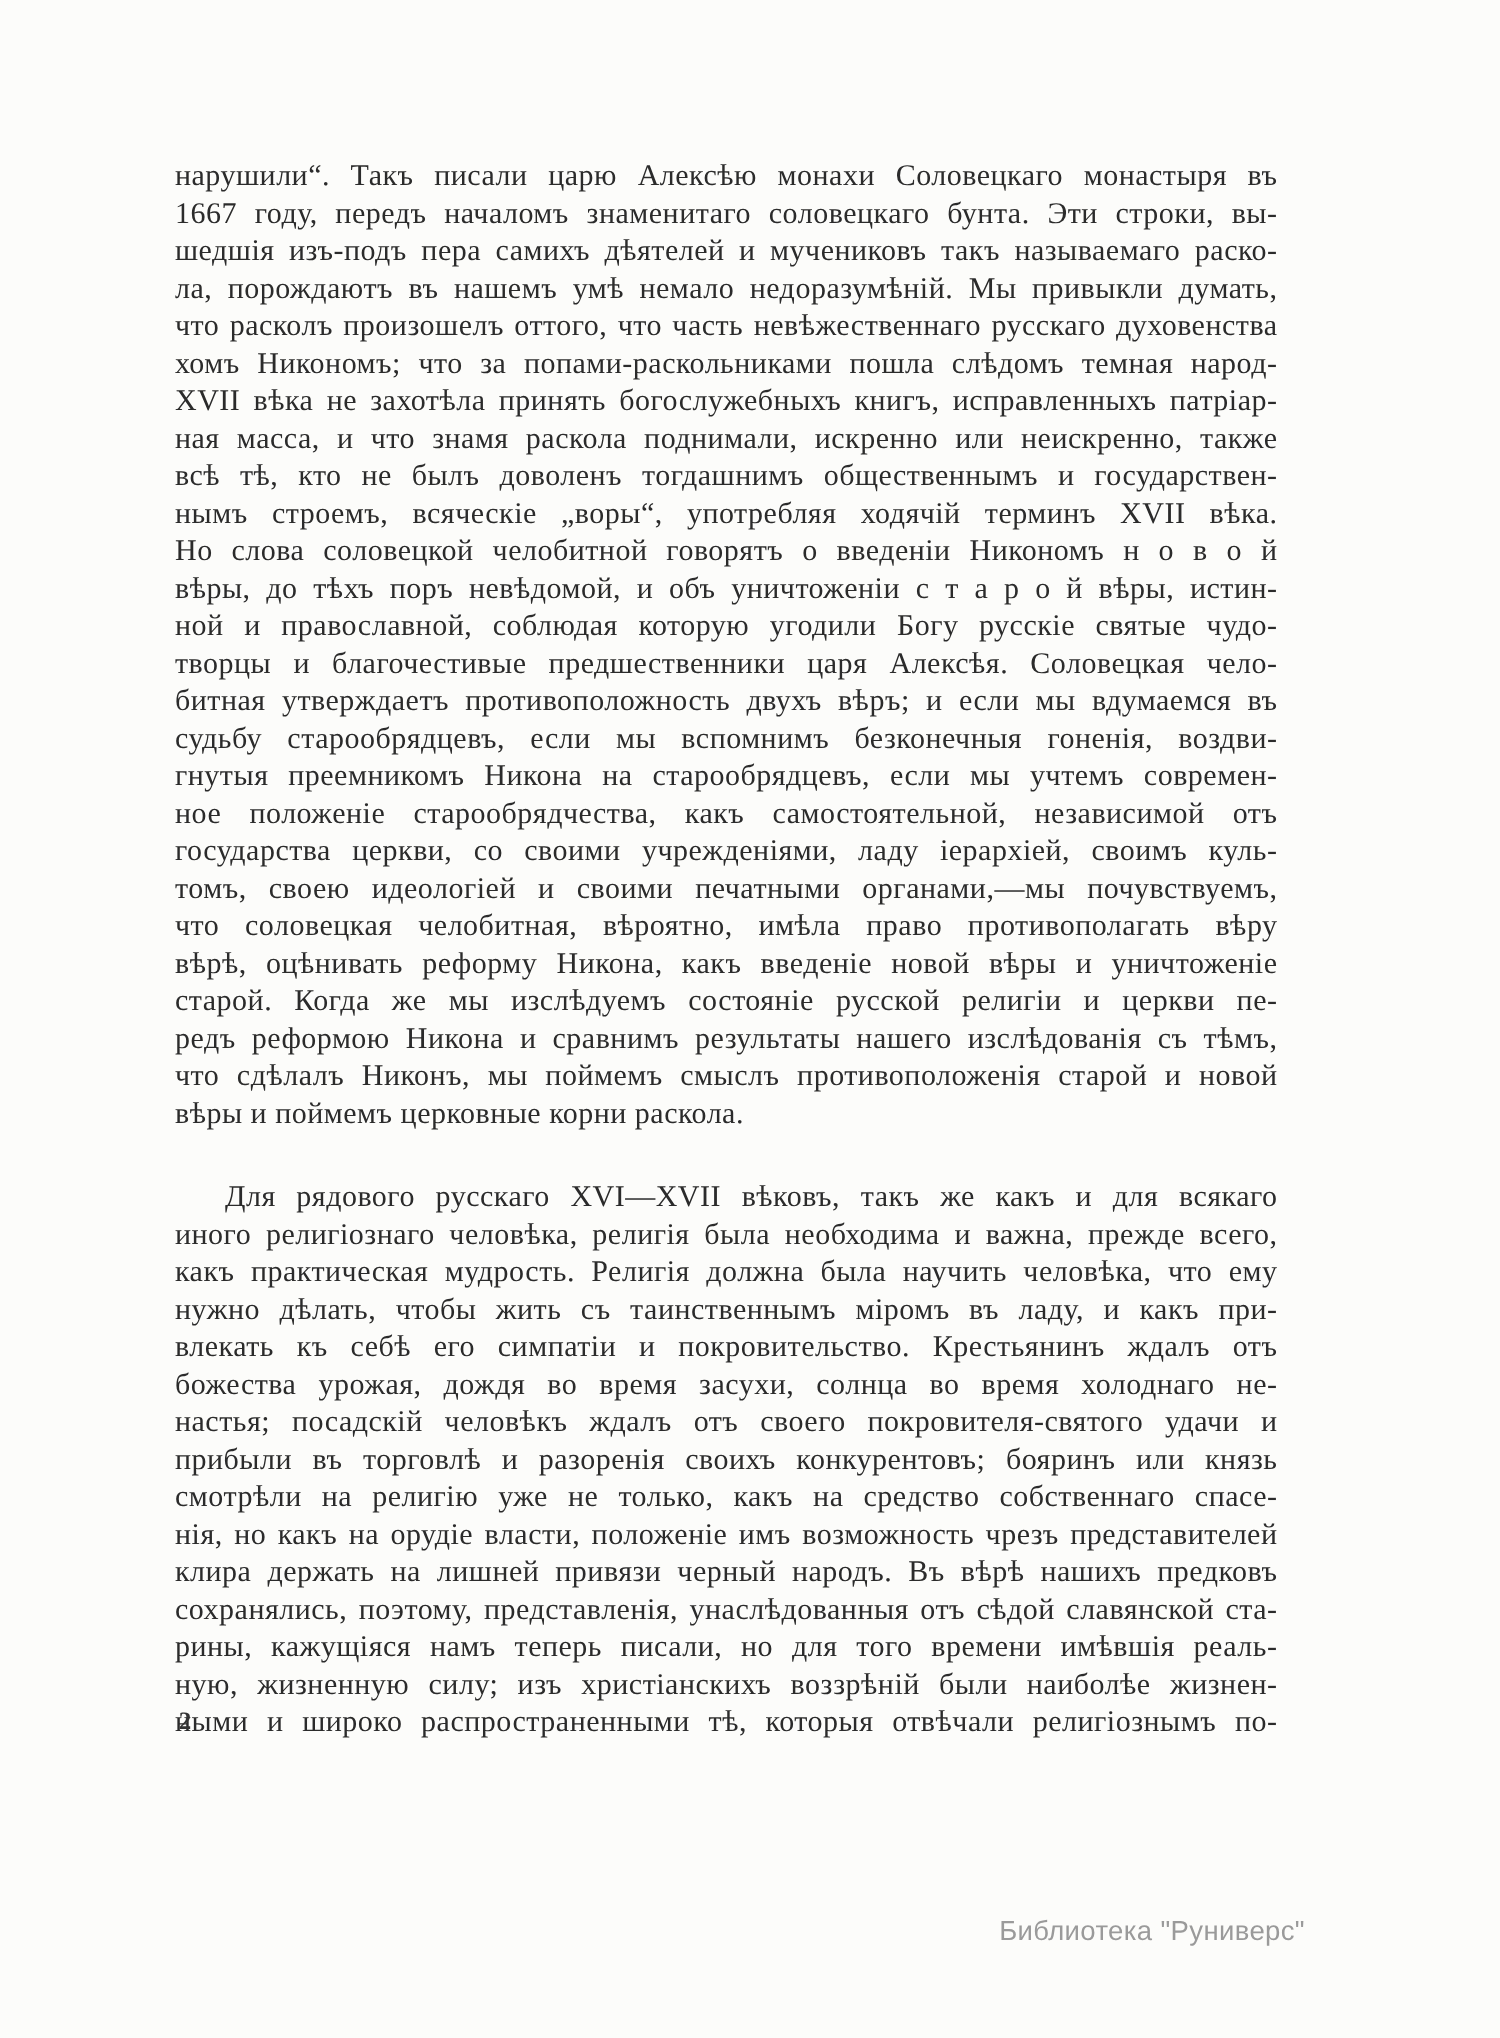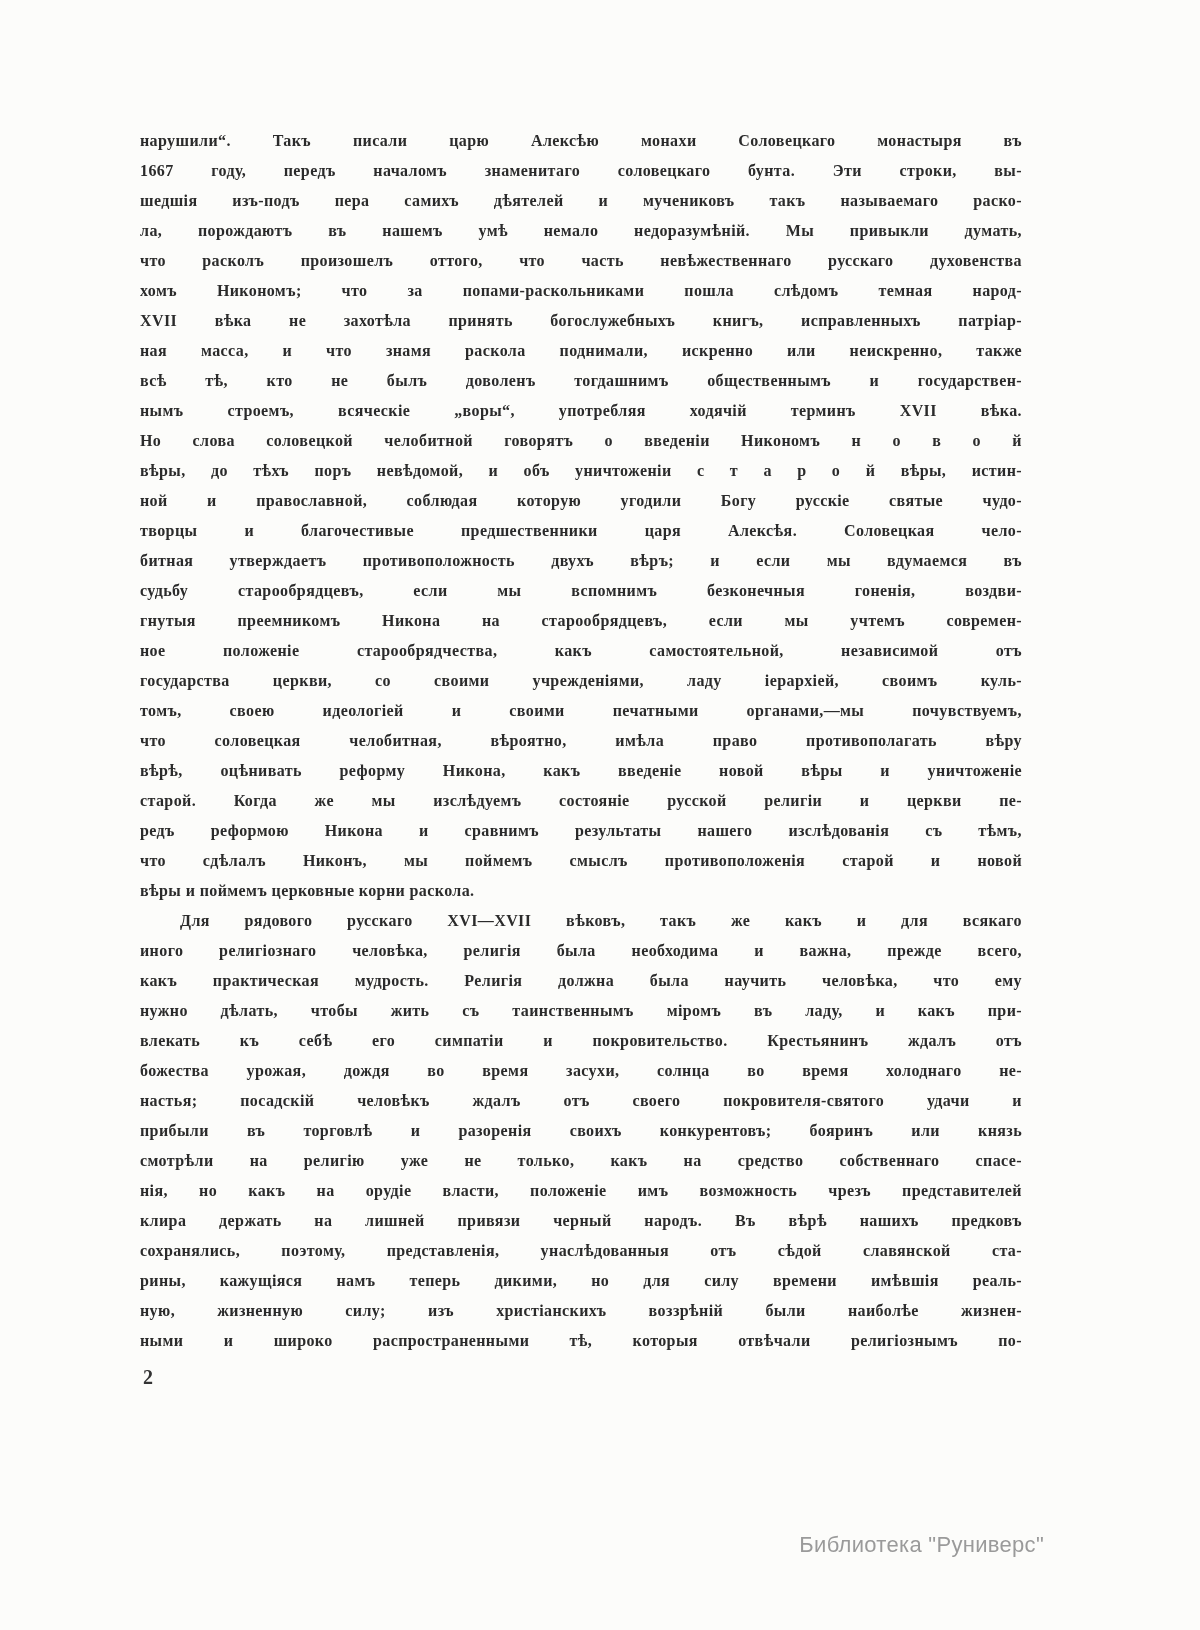--- a/index.html
+++ b/index.html
@@ -16,33 +16,34 @@
     font-family: "Liberation Serif", "DejaVu Serif", serif;
     color: #2b2b2b;
   }
   .text-block {
     position: absolute;
     left: 140px;
     top: 126px;
     width: 882px;
   }
   .line {
-    font-size: 16px;
-    font-weight: 700;
+    font-size: 24px;
+    font-weight: 400;
     line-height: 30px;
     letter-spacing: 0.4px;
     text-align: justify;
     text-align-last: justify;
     white-space: nowrap;
   }
   .line.short {
     text-align-last: left;
   }
   .line.indent {
     text-indent: 40px;
+    margin-top: 37px;
   }
   .page-number {
     position: absolute;
     left: 143px;
     top: 1366px;
     font-size: 20px;
     font-weight: 600;
     color: #333333;
   }
   .watermark {
@@ -91,19 +92,19 @@
       <div class="line">какъ практическая мудрость. Религія должна была научить человѣка, что ему</div>
       <div class="line">нужно дѣлать, чтобы жить съ таинственнымъ міромъ въ ладу, и какъ при-</div>
       <div class="line">влекать къ себѣ его симпатіи и покровительство. Крестьянинъ ждалъ отъ</div>
       <div class="line">божества урожая, дождя во время засухи, солнца во время холоднаго не-</div>
       <div class="line">настья; посадскій человѣкъ ждалъ отъ своего покровителя-святого удачи и</div>
       <div class="line">прибыли въ торговлѣ и разоренія своихъ конкурентовъ; бояринъ или князь</div>
       <div class="line">смотрѣли на религію уже не только, какъ на средство собственнаго спасе-</div>
       <div class="line">нія, но какъ на орудіе власти, положеніе имъ возможность чрезъ представителей</div>
       <div class="line">клира держать на лишней привязи черный народъ. Въ вѣрѣ нашихъ предковъ</div>
       <div class="line">сохранялись, поэтому, представленія, унаслѣдованныя отъ сѣдой славянской ста-</div>
-      <div class="line">рины, кажущіяся намъ теперь дикими, но для силу времени имѣвшія реаль-</div>
+      <div class="line">рины, кажущіяся намъ теперь писали, но для того времени имѣвшія реаль-</div>
       <div class="line">ную, жизненную силу; изъ христіанскихъ воззрѣній были наиболѣе жизнен-</div>
       <div class="line">ными и широко распространенными тѣ, которыя отвѣчали религіознымъ по-</div>
     </div>
   <div class="page-number">2</div>
   <div class="watermark">Библиотека "Руниверс"</div>
 </div>
 
 </body></html>

